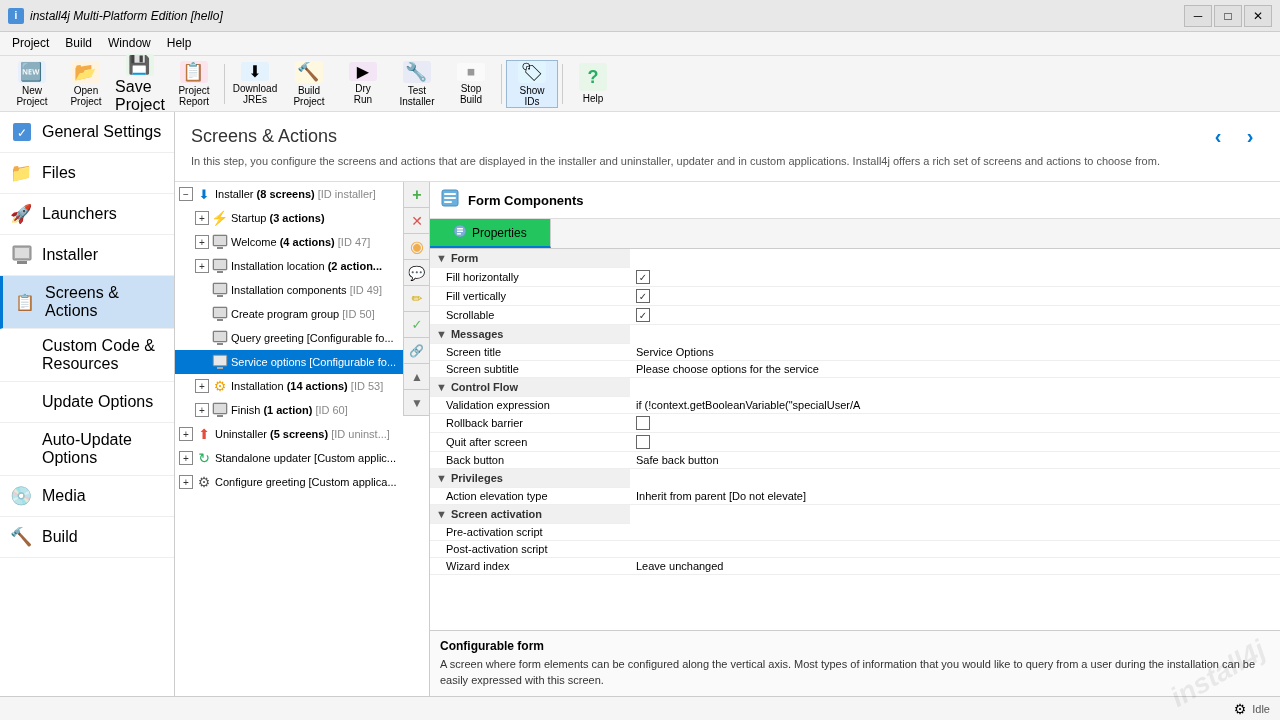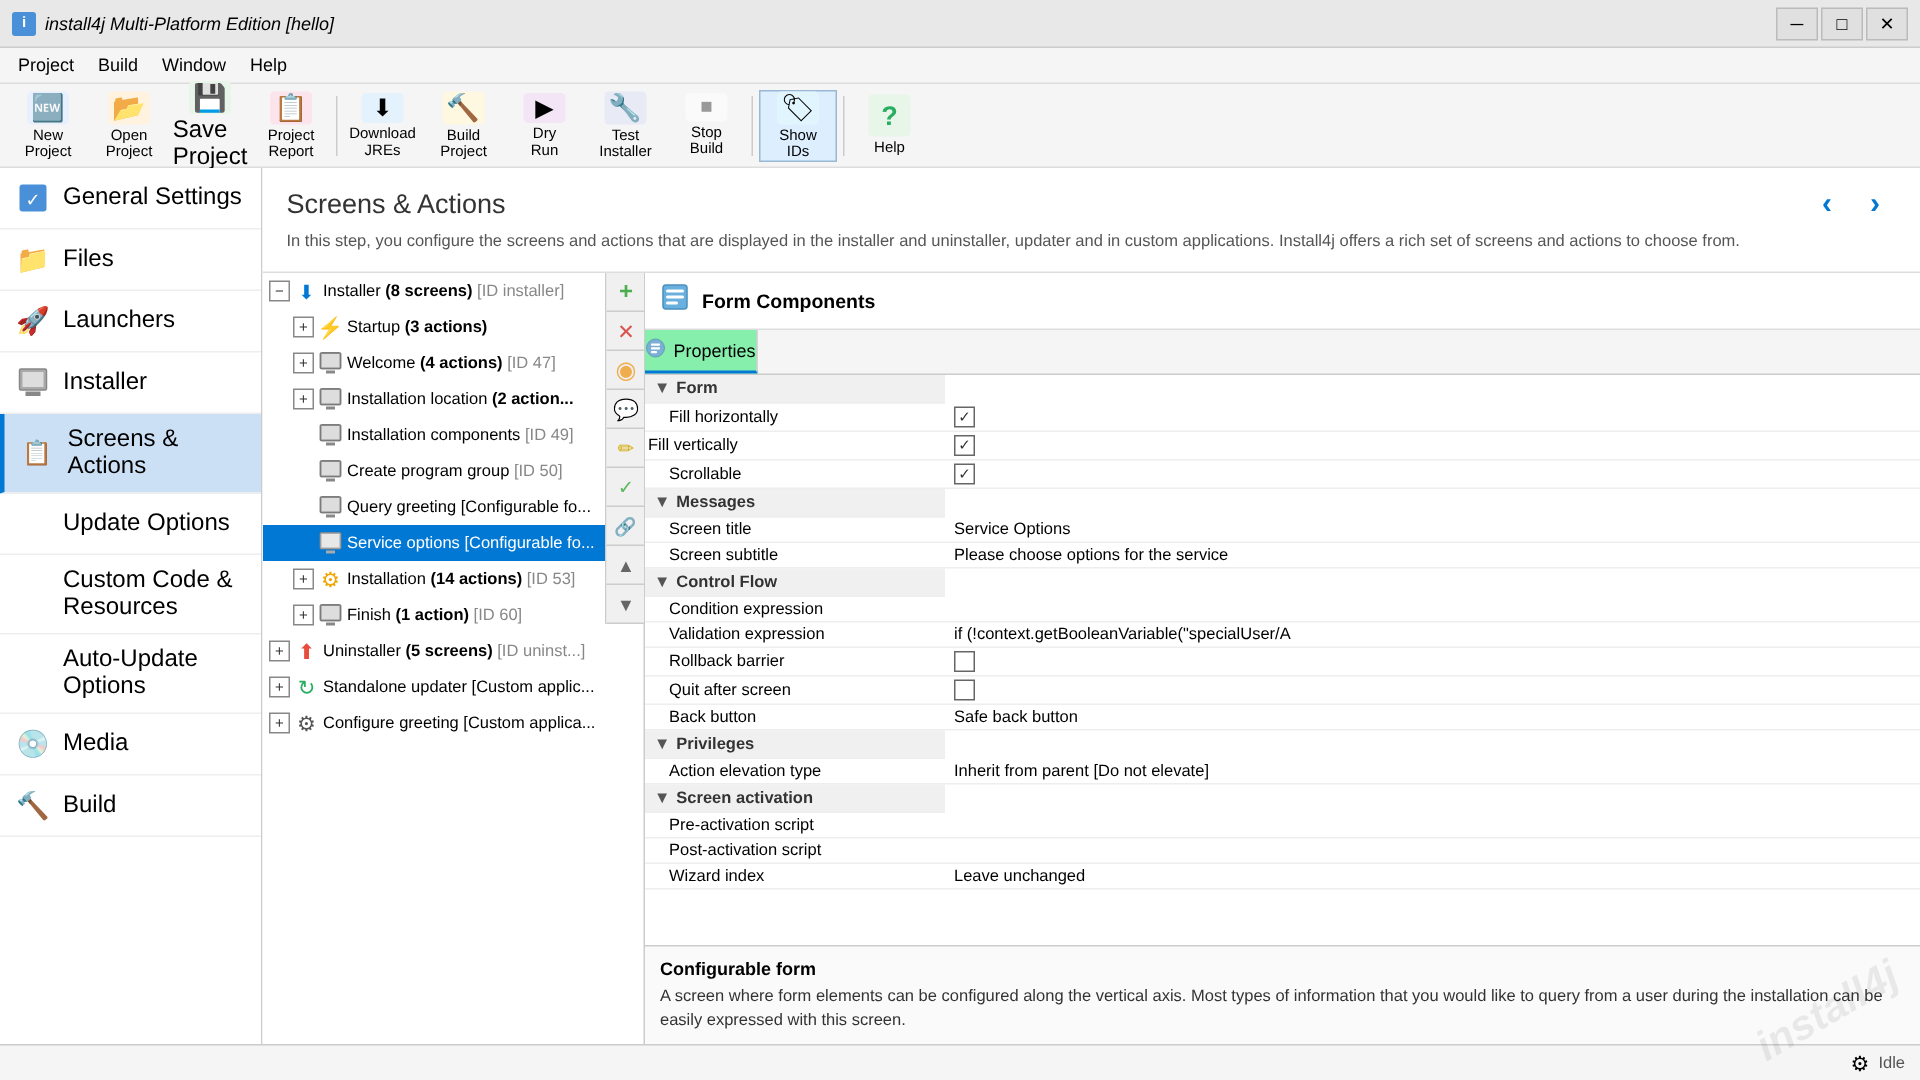--- a/index.html
+++ b/index.html
@@ -197,26 +197,26 @@
     .props-header-title { font-size: 13px; font-weight: bold; text-align: right; }
 
     .props-tab-bar {
       display: flex;
       border-bottom: 1px solid #ccc;
       background: #f5f5f5;
     }
     .props-tab {
       display: flex;
       align-items: center;
-      padding: 5px 0;
+      padding: 5px 23px;
       gap: 5px;
       cursor: pointer;
       font-size: 12px;
       border-right: 1px solid #ccc;
-      background: #86efac;
+      background: #22c55e;
       border-bottom: 2px solid #0078d4;
     }
 
     .props-table { width: 100%; border-collapse: collapse; font-size: 11px; }
     .props-table td { padding: 2px 6px; border-bottom: 1px solid #eee; vertical-align: middle; }
     .props-table td:first-child { width: 200px; }
     .props-table .section-header td {
       background: #f0f0f0;
       font-weight: bold;
       padding: 3px 6px;
@@ -369,25 +369,25 @@
         </svg>
       </div>
       <span class="sidebar-label">Installer</span>
     </div>
     <div class="sidebar-item active">
       <div class="sidebar-icon" style="font-size:16px;">📋</div>
       <span class="sidebar-label">Screens &amp; Actions</span>
     </div>
     <div class="sidebar-item">
       <div class="sidebar-icon"></div>
+      <span class="sidebar-label">Custom Code &amp; Resources</span>
+    </div>
+    <div class="sidebar-item">
+      <div class="sidebar-icon"></div>
       <span class="sidebar-label">Update Options</span>
-    </div>
-    <div class="sidebar-item">
-      <div class="sidebar-icon"></div>
-      <span class="sidebar-label">Custom Code &amp; Resources</span>
     </div>
     <div class="sidebar-item">
       <div class="sidebar-icon"></div>
       <span class="sidebar-label">Auto-Update Options</span>
     </div>
     <div class="sidebar-item">
       <div class="sidebar-icon" style="font-size:18px;">💿</div>
       <span class="sidebar-label">Media</span>
     </div>
     <div class="sidebar-item">
@@ -587,21 +587,21 @@
               </tr>
               <tr>
                 <td style="padding-left:16px;">Fill horizontally</td>
                 <td>
                   <div class="checkbox-cell">
                     <div class="cb checked"></div>
                   </div>
                 </td>
               </tr>
               <tr>
-                <td style="padding-left:2px;">Fill vertically</td>
+                <td style="padding-left:16px;">Fill vertically</td>
                 <td>
                   <div class="checkbox-cell">
                     <div class="cb checked"></div>
                   </div>
                 </td>
               </tr>
               <tr>
                 <td style="padding-left:16px;">Scrollable</td>
                 <td>
                   <div class="checkbox-cell">
@@ -625,24 +625,20 @@
                 <td>Please choose options for the service</td>
               </tr>
 
               <tr class="section-header">
                 <td colspan="2" style="display:flex; align-items:center; gap:4px;">
                   <span style="color:#555; cursor:pointer;">▼</span>
                   <span>Control Flow</span>
                 </td>
               </tr>
               <tr>
-                <td style="padding-left:16px;">Condition expression</td>
-                <td></td>
-              </tr>
-              <tr>
                 <td style="padding-left:16px;">Validation expression</td>
                 <td style="max-width:200px; overflow:hidden; text-overflow:ellipsis; white-space:nowrap;">if (!context.getBooleanVariable("specialUser/A</td>
               </tr>
               <tr>
                 <td style="padding-left:16px;">Rollback barrier</td>
                 <td>
                   <div class="checkbox-cell">
                     <div class="cb"></div>
                   </div>
                 </td>

